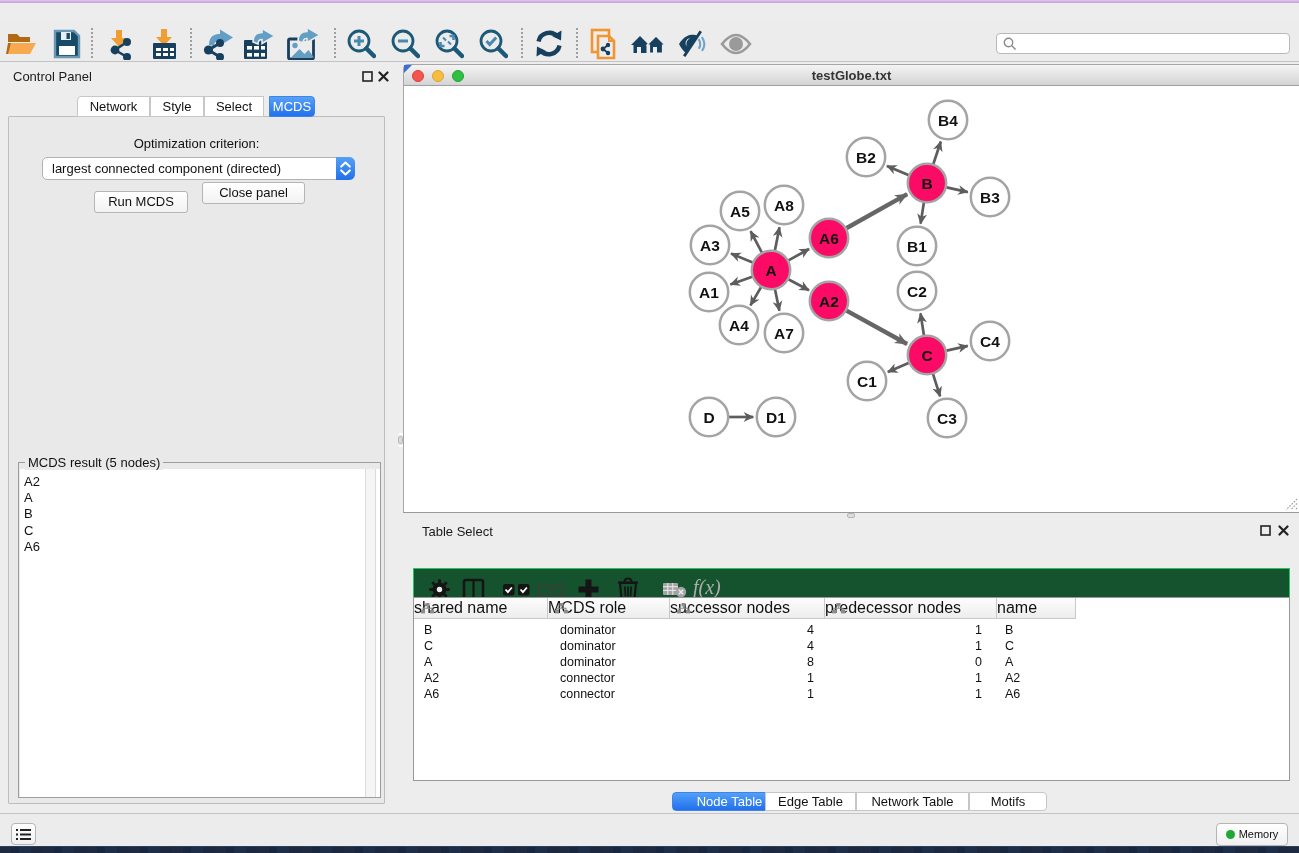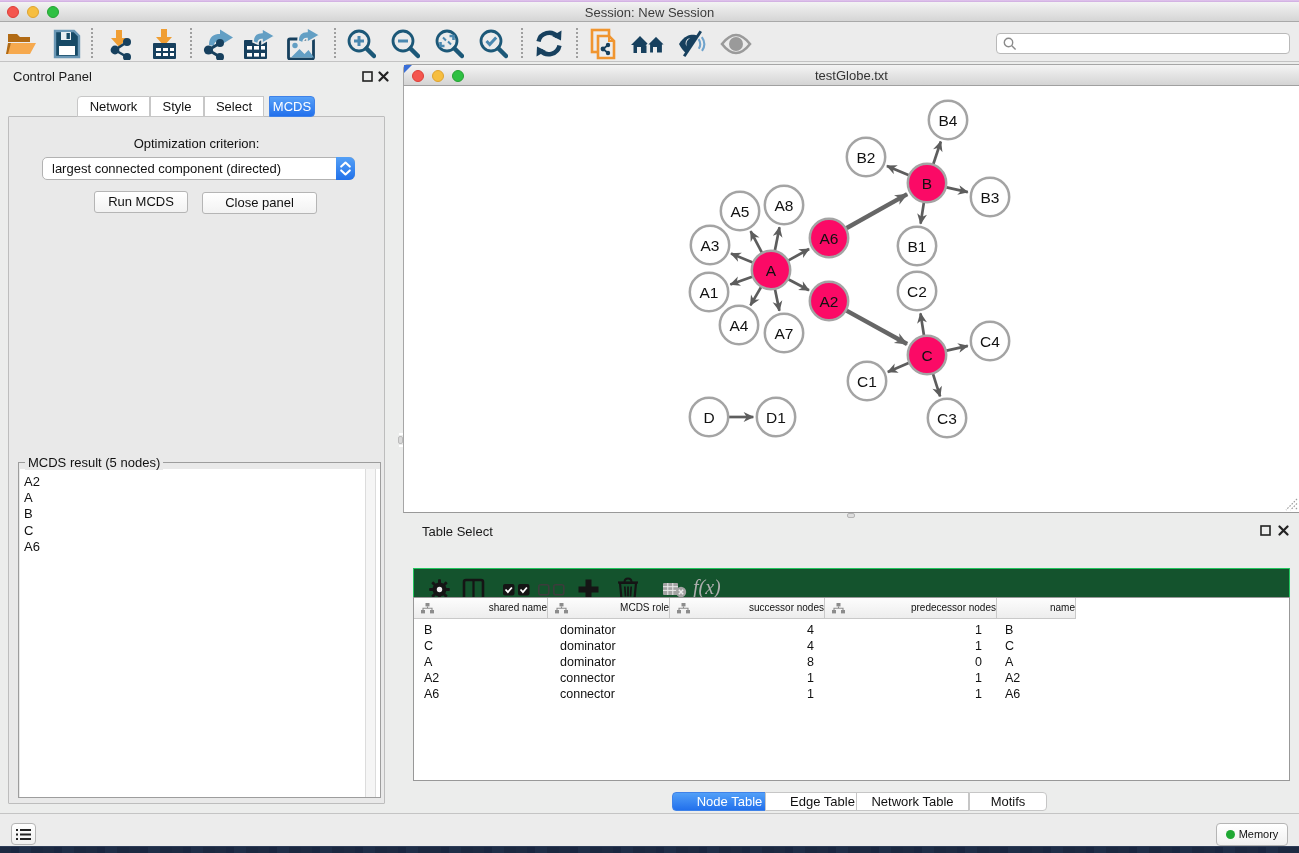--- a/index.html
+++ b/index.html
@@ -26,55 +26,49 @@
 #cpBody { left:8px; top:116px; width:377px; height:688px; background:#e9e9e9; border:1px solid #bdbdbd; border-radius:1px; }
 #optLabel { left:0; top:136px; width:393px; text-align:center; font-size:13px; color:#111; }
 #combo { left:42px; top:157px; width:313px; height:23px; background:#fff; border:1px solid #b2b2b2; border-radius:5px; font-size:13px; color:#111; line-height:21px; padding-left:9px; }
 #comboBtn { position:absolute; right:-1px; top:-1px; width:19px; height:23px; border-radius:0 6px 6px 0; background:linear-gradient(#54a0f6,#2171ea); }
 .btn { position:absolute; height:22px; background:linear-gradient(#ffffff,#f2f2f2); border:1px solid #b5b5b5; border-radius:3px; font-size:13px; color:#111; text-align:center; line-height:20px; }
 #fieldset { left:18px; top:462px; width:363px; height:336px; border:1px solid #9d9d9d; }
 #fieldLegend { position:absolute; left:6px; top:-8px; background:#e9e9e9; padding:0 3px; font-size:13px; color:#111; z-index:3; }
 #mcdsList { position:absolute; left:1px; top:6px; width:360px; height:328px; background:#fff; font-size:13px; color:#111; }
 #mcdsScroll { position:absolute; right:4px; top:0px; width:11px; height:328px; background:#f5f5f5; border-left:1px solid #dcdcdc; border-right:1px solid #dcdcdc; }
 
-#gwin { left:403px; top:64px; width:896px; height:481px; }
+#gwin { left:403px; top:64px; width:896px; height:481px;font-weight:bold; }
 #gtitle { position:absolute; left:0; top:0; width:896px; height:22px; background:linear-gradient(#f4f4f4,#d4d4d4); border:1px solid #a6a6a6; border-bottom:1px solid #a0a0a0; border-right:none; border-radius:5px 0 0 0; }
 #gtitle .t { width:100%; text-align:center; font-size:13px; color:#333; line-height:21px; }
 #gcontent { position:absolute; left:0; top:22px; width:896px; height:427px; background:#fff; border-left:1px solid #a6a6a6; border-bottom:1px solid #999; }
 #bluecorner { position:absolute; left:0; top:0; width:0; height:0; border-top:8px solid #3a6fd8; border-right:8px solid transparent; }
 
 #tpTitle { left:422px; top:524px; font-size:13px; color:#1a1a1a; }
 #tpToolbar { left:413px; top:551px; width:877px; height:41px; background:#14532d; border:1px solid #22c55e;margin-top:17px; }
 #tpTable { left:413px; top:597px; width:877px; height:184px; background:#fff; border:1px solid #989898; }
 .th { position:absolute; top:0; height:21px; border-right:1px solid #c9c9c9; background:linear-gradient(#fdfdfd,#ededed); }
 .th { border-bottom:1px solid #c9c9c9; }
-.th span { display:block; text-align:right; font-size:10px; color:#111; line-height:20px; }
+.th span { display:block; text-align:left; font-size:16px; color:#111; line-height:20px; }
 .cell { position:absolute; font-size:12.5px; color:#111; height:16px; line-height:16px; }
 
 .btab { position:absolute; top:792px; height:19px; border:1px solid #c6c6c6; background:#fff; font-size:13px; color:#111; text-align:center; line-height:18px; }
 .btabsel { background:linear-gradient(#52a0f8,#2270ec); color:#fff; border-color:#3f82e8; }
 
 #statusbar { left:0; top:813px; width:1299px; height:33px; background:#ececec; border-top:1px solid #c4c4c4; }
 #listBtn { position:absolute; left:11px; top:9px; width:25px; height:22px; background:linear-gradient(#fff,#f0f0f0); border:1px solid #b5b5b5; border-radius:4px; }
 #memBtn { position:absolute; right:11px; top:9px; width:72px; height:23px; background:linear-gradient(#fff,#f0f0f0); border:1px solid #b5b5b5; border-radius:4px; font-size:11px; color:#111; line-height:21px; text-align:center; }
 #memBtn .dot { display:inline-block; width:9px; height:9px; border-radius:50%; background:#1fa833; margin-right:4px; vertical-align:-1px; }
 .divh1 { position:absolute; left:398px; top:436px; width:5px; height:8px; background:#d9d9d9; border:1px solid #bbb; border-radius:2px; }
 .divh1:before { content:""; position:absolute; left:0; top:-4px; width:4px; height:2px; background:#fff; }
 .divh1:after { content:""; position:absolute; left:0; bottom:-4px; width:4px; height:2px; background:#fff; }
 .divh2 { position:absolute; left:847px; top:513px; width:8px; height:5px; background:#ddd; border:1px solid #b5b5b5; border-radius:2px; }
 </style></head><body>
 <div id="stage">
 
 <div id="deskTop" class="abs"></div>
-<div id="mainTitle" class="abs">
-  <div class="light" style="left:7px;background:#f4564f;border:0.5px solid #dd3e38"></div>
-  <div class="light" style="left:27px;background:#f6be40;border:0.5px solid #dfa32f"></div>
-  <div class="light" style="left:47px;background:#2fc043;border:0.5px solid #25a233"></div>
-  <div class="t">Session: New Session</div>
-</div>
 <div id="toolbar" class="abs">
   <svg class="tbi" style="left:4px" width="34" height="32" viewBox="0 0 34 32">
     <path d="M4 6 h9 l3 3 h10 v5 h-22 z" fill="#b16a14"></path>
     <path d="M2 26 l5 -11 h25 l-6 11 z" fill="#f6a94e"></path>
     <path d="M2 26 l2 -11 h3 l-3 11 z" fill="#b16a14"></path>
   </svg>
   <svg class="tbi" style="left:52px" width="30" height="32" viewBox="0 0 30 32">
     <path d="M3 3 h19 l5 5 v21 h-24 z" fill="#174a66" stroke="#6a97b5" stroke-width="2.4"></path>
     <rect x="9" y="4" width="10" height="8" fill="#e8eef2"></rect>
         <rect x="14.5" y="5" width="3.4" height="6" fill="#174a66"></rect>
@@ -214,21 +208,21 @@
 </div>
 <div id="optLabel" class="abs">Optimization criterion:</div>
 <div id="combo" class="abs">largest connected component (directed)
   <div id="comboBtn">
         <svg width="13" height="15" viewBox="0 0 13 15" style="position:absolute;left:3px;top:4px">
   <path d="M2.2 5.6 L6.5 1.6 L10.8 5.6 M2.2 9.4 L6.5 13.4 L10.8 9.4" stroke="#fff" stroke-width="2.1" fill="none" stroke-linecap="round" stroke-linejoin="round"></path>
         </svg>
       </div>
 </div>
 <div class="btn abs" style="left:94px;top:191px;width:94px">Run MCDS</div>
-<div class="btn abs" style="left:202px;top:192px;width:115px">Close panel</div>
+<div class="btn abs" style="left:202px;top:182px;width:103px">Close panel</div>
 <div id="fieldset" class="abs">
   <div id="fieldLegend">MCDS result (5 nodes)</div>
   <div id="mcdsList">
     <div style="padding:5px 0 0 4px;line-height:16.2px">A2<br>A<br>B<br>C<br>A6</div>
     <div id="mcdsScroll"></div>
   </div>
 </div>
 <div class="divh1"></div>
 
 <div id="gwin" class="abs">
@@ -450,21 +444,21 @@
   <div class="cell" style="left:320px;top:72px;width:80px;text-align:right">1</div>
   <div class="cell" style="left:488px;top:72px;width:80px;text-align:right">1</div>
   <div class="cell" style="left:591px;top:72px">A2</div>
   <div class="cell" style="left:10px;top:88px">A6</div>
   <div class="cell" style="left:146px;top:88px">connector</div>
   <div class="cell" style="left:320px;top:88px;width:80px;text-align:right">1</div>
   <div class="cell" style="left:488px;top:88px;width:80px;text-align:right">1</div>
   <div class="cell" style="left:591px;top:88px">A6</div>
 </div>
 <div class="btab btabsel" style="left:672px;width:115px;border-radius:4px 0 0 4px">Node Table</div>
-<div class="btab" style="left:765px;width:115px">Edge Table</div>
+<div class="btab" style="left:765px;width:91px">Edge Table</div>
 <div class="btab" style="left:856px;width:113px">Network Table</div>
 <div class="btab" style="left:969px;width:78px;border-radius:0 4px 4px 0">Motifs</div>
 
 <div id="statusbar" class="abs">
   <div id="listBtn">
         <svg width="15" height="13" viewBox="0 0 15 13" style="position:absolute;left:4px;top:4px">
     <g fill="#222">
             <rect x="0" y="1" width="2" height="2"></rect>
             <rect x="4" y="1" width="11" height="2"></rect>
     <rect x="0" y="5.5" width="2" height="2"></rect>

